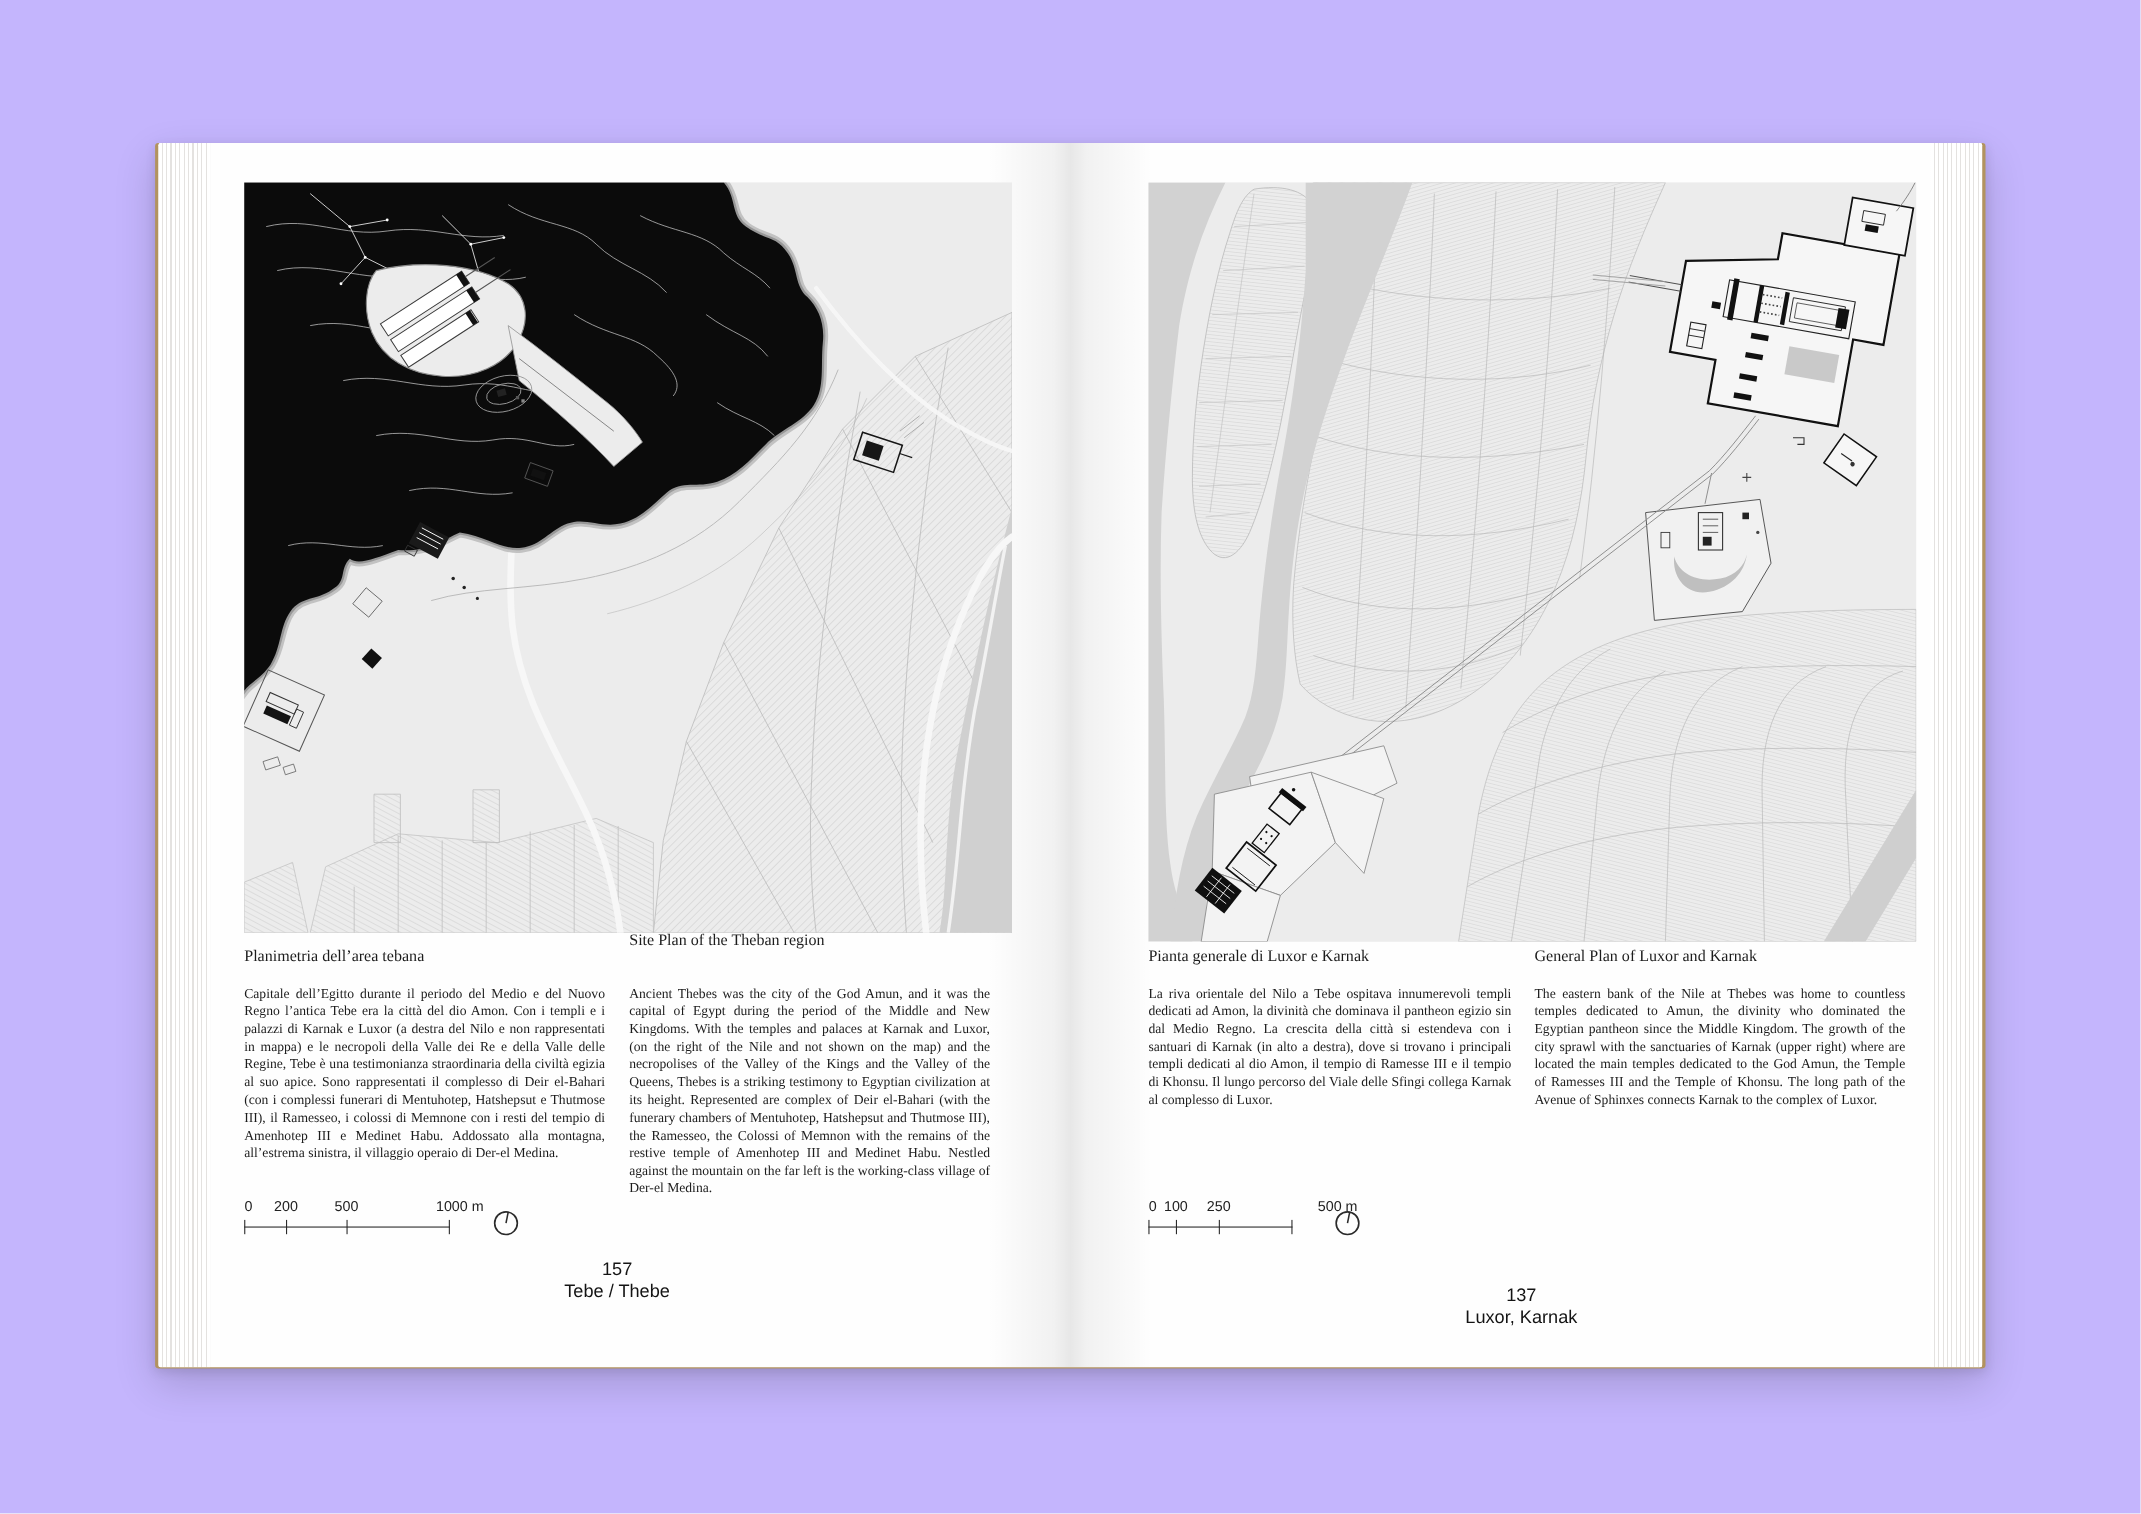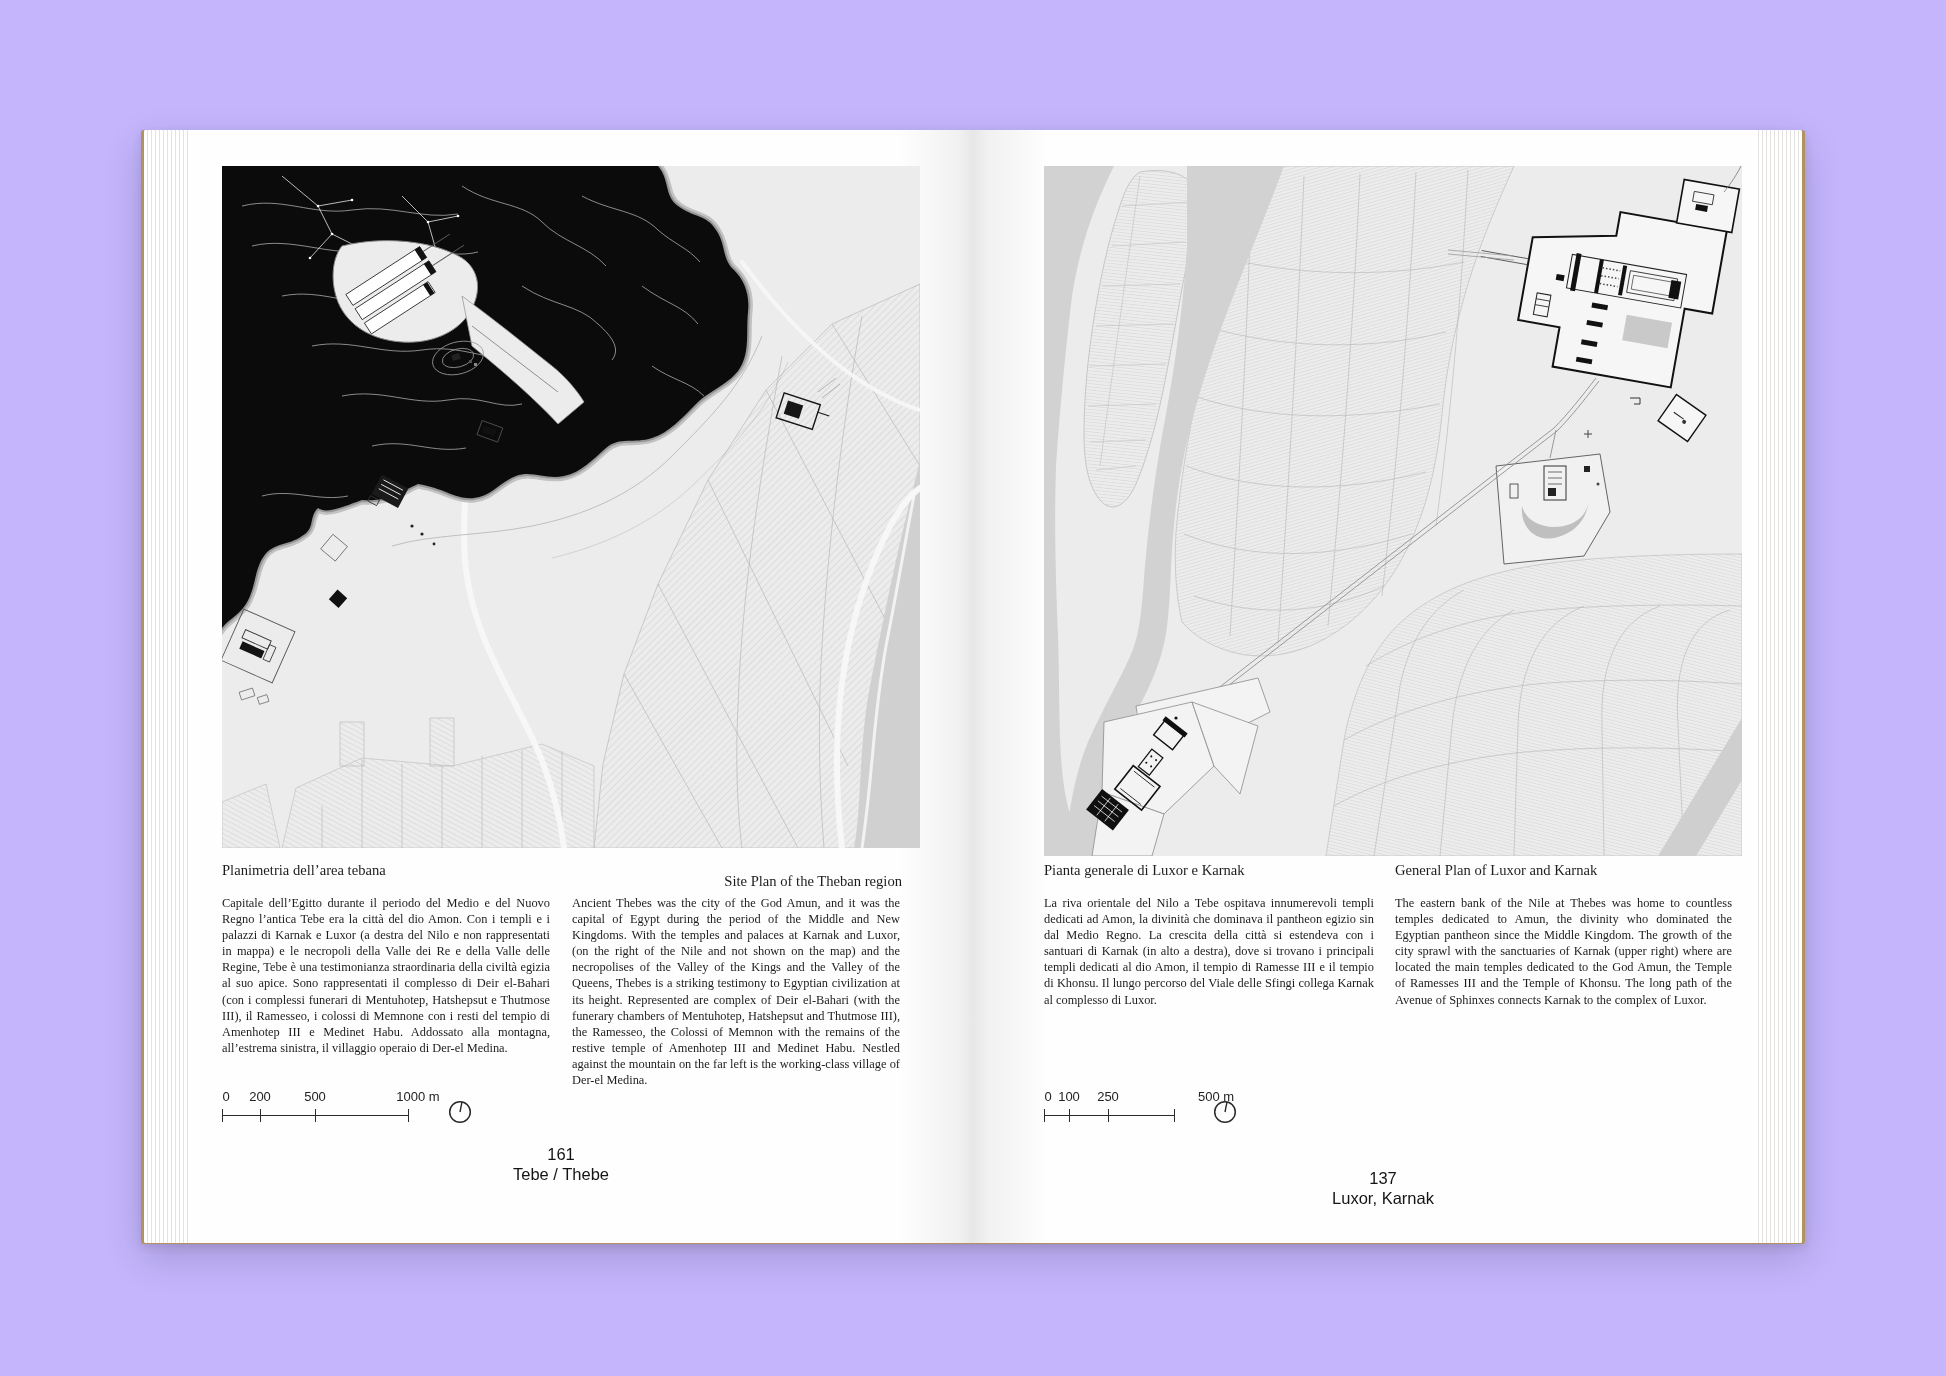--- a/index.html
+++ b/index.html
@@ -336,21 +336,21 @@
       </g>
       <g transform="rotate(38 124 570)">
         <rect x="112" y="560" width="24" height="18" fill="none" stroke="#111" stroke-width="1.4"></rect>
         <rect x="110" y="556" width="28" height="5" fill="#0f0f0f"></rect>
       </g>
       <circle cx="132" cy="552" r="1.6" fill="#111"></circle>
     </g>
   </svg>
 
   <div class="abs caption" style="left:222px;top:861px;width:330px;">Planimetria dell’area tebana</div>
-  <div class="abs caption" style="left:572px;top:872px;width:330px;text-align:right;">Site Plan of the Theban region</div>
+  <div class="abs caption" style="left:572px;top:846px;width:330px;">Site Plan of the Theban region</div>
   <div class="abs caption" style="left:1044px;top:861px;width:335px;">Pianta generale di Luxor e Karnak</div>
   <div class="abs caption" style="left:1395px;top:861px;width:337px;">General Plan of Luxor and Karnak</div>
 
   <div class="abs bodytext" style="left:222px;top:895px;width:328px;">Capitale dell’Egitto durante il periodo del Medio e del Nuovo Regno l’antica Tebe era la città del dio Amon. Con i templi e i palazzi di Karnak e Luxor (a destra del Nilo e non rappresentati in mappa) e le necropoli della Valle dei Re e della Valle delle Regine, Tebe è una testimonianza straordinaria della civiltà egizia al suo apice. Sono rappresentati il complesso di Deir el-Bahari (con i complessi funerari di Mentuhotep, Hatshepsut e Thutmose III), il Ramesseo, i colossi di Memnone con i resti del tempio di Amenhotep III e Medinet Habu. Addossato alla montagna, all’estrema sinistra, il villaggio operaio di Der-el Medina.</div>
   <div class="abs bodytext" style="left:572px;top:895px;width:328px;">Ancient Thebes was the city of the God Amun, and it was the capital of Egypt during the period of the Middle and New Kingdoms. With the temples and palaces at Karnak and Luxor, (on the right of the Nile and not shown on the map) and the necropolises of the Valley of the Kings and the Valley of the Queens, Thebes is a striking testimony to Egyptian civilization at its height. Represented are complex of Deir el-Bahari (with the funerary chambers of Mentuhotep, Hatshepsut and Thutmose III), the Ramesseo, the Colossi of Memnon with the remains of the restive temple of Amenhotep III and Medinet Habu. Nestled against the mountain on the far left is the working-class village of Der-el Medina.</div>
   <div class="abs bodytext" style="left:1044px;top:895px;width:330px;">La riva orientale del Nilo a Tebe ospitava innumerevoli templi dedicati ad Amon, la divinità che dominava il pantheon egizio sin dal Medio Regno. La crescita della città si estendeva con i santuari di Karnak (in alto a destra), dove si trovano i principali templi dedicati al dio Amon, il tempio di Ramesse III e il tempio di Khonsu. Il lungo percorso del Viale delle Sfingi collega Karnak al complesso di Luxor.</div>
   <div class="abs bodytext" style="left:1395px;top:895px;width:337px;">The eastern bank of the Nile at Thebes was home to countless temples dedicated to Amun, the divinity who dominated the Egyptian pantheon since the Middle Kingdom. The growth of the city sprawl with the sanctuaries of Karnak (upper right) where are located the main temples dedicated to the God Amun, the Temple of Ramesses III and the Temple of Khonsu. The long path of the Avenue of Sphinxes connects Karnak to the complex of Luxor.</div>
 
   <div class="abs scalebar" style="left:222px;top:1089px;width:250px;height:40px;">
     <span class="lbl" style="left:4px;">0</span>
@@ -378,20 +378,20 @@
       <div class="tick" style="left:24.7px;"></div>
     <div class="tick" style="left:63.7px;"></div>
       <div class="tick" style="left:130px;"></div>
   </div>
   <svg class="abs" style="left:1213px;top:1100px;" width="24" height="24" viewBox="0 0 24 24">
     <circle cx="12" cy="12" r="10.3" fill="none" stroke="#2a2a2a" stroke-width="1.5"></circle>
     <path d="M12,12 L14,1.9" stroke="#2a2a2a" stroke-width="1.4"></path>
   </svg>
 
   <div class="abs folio" style="left:222px;top:1144px;width:678px;">
-    <div>161</div>
+    <div>157</div>
     <div>Tebe / Thebe</div>
   </div>
   <div class="abs folio" style="left:1044px;top:1168px;width:678px;">
     <div>137</div>
     <div>Luxor, Karnak</div>
   </div>
 </div>
 
 </body></html>

